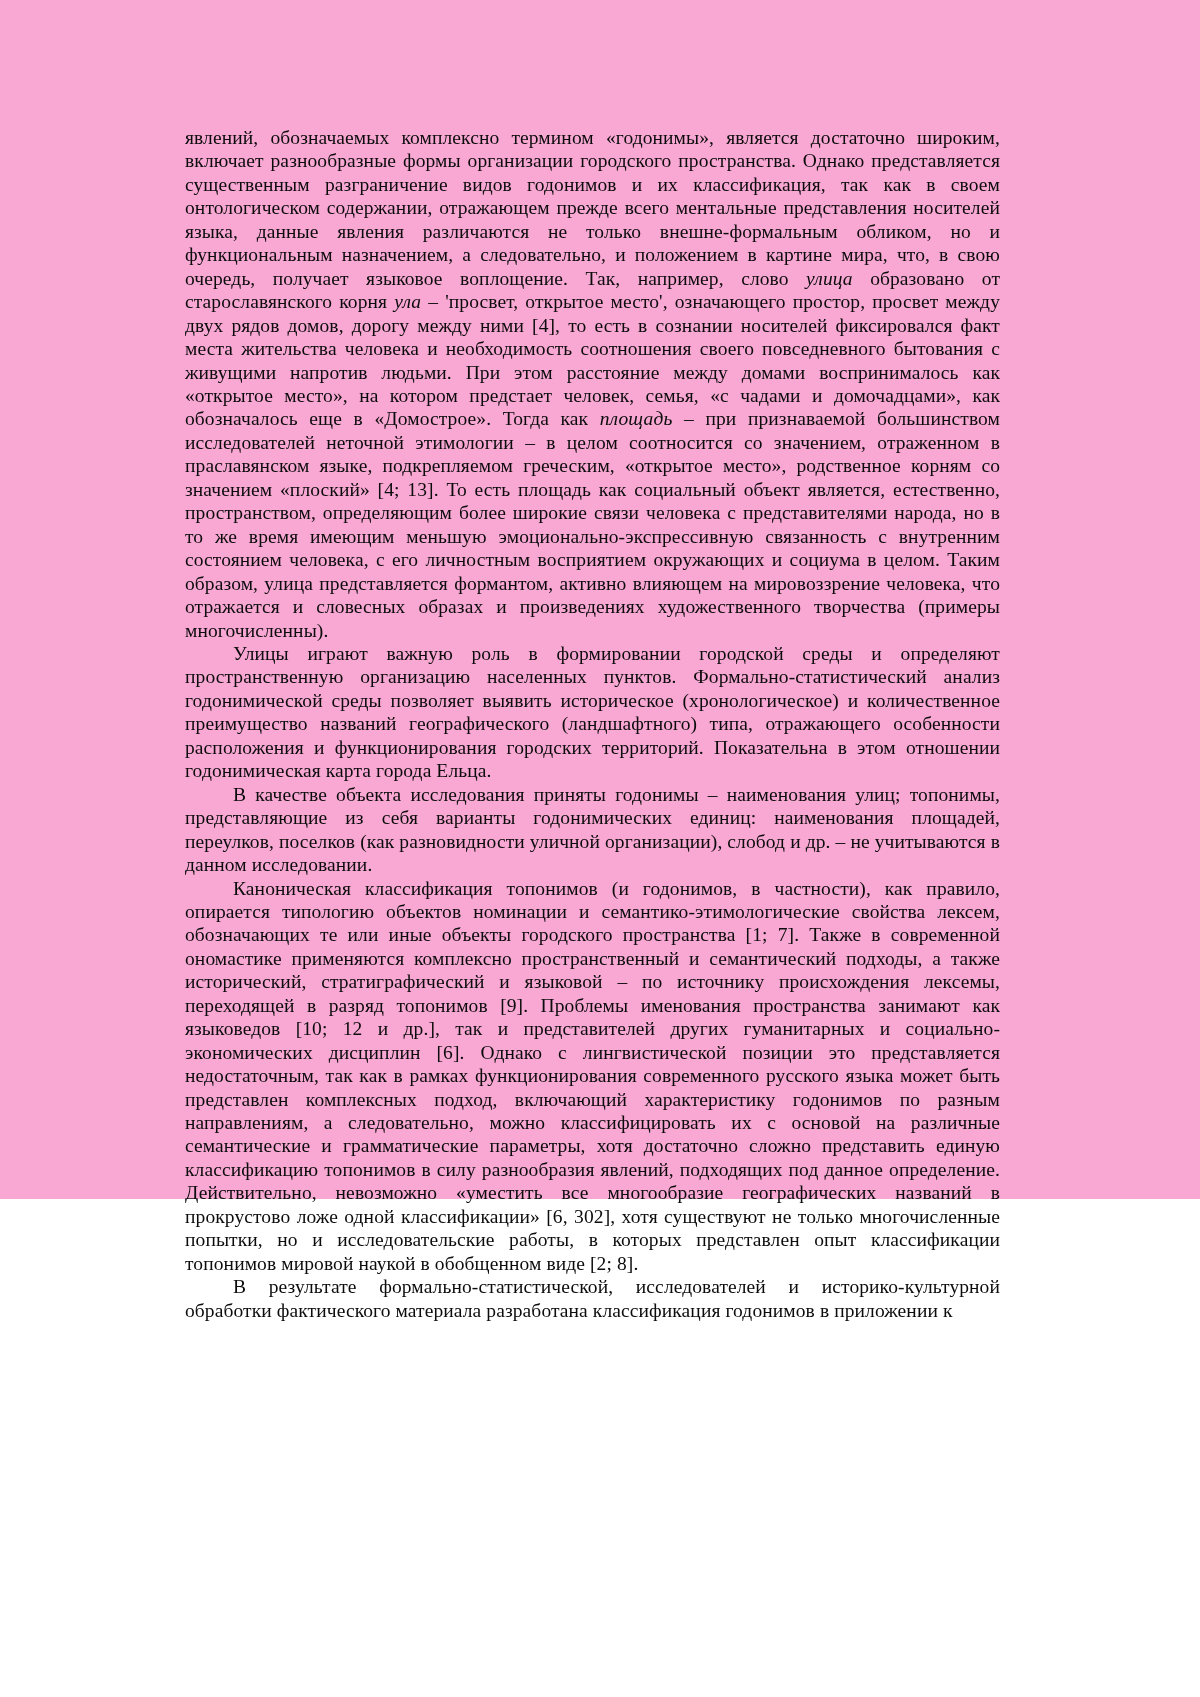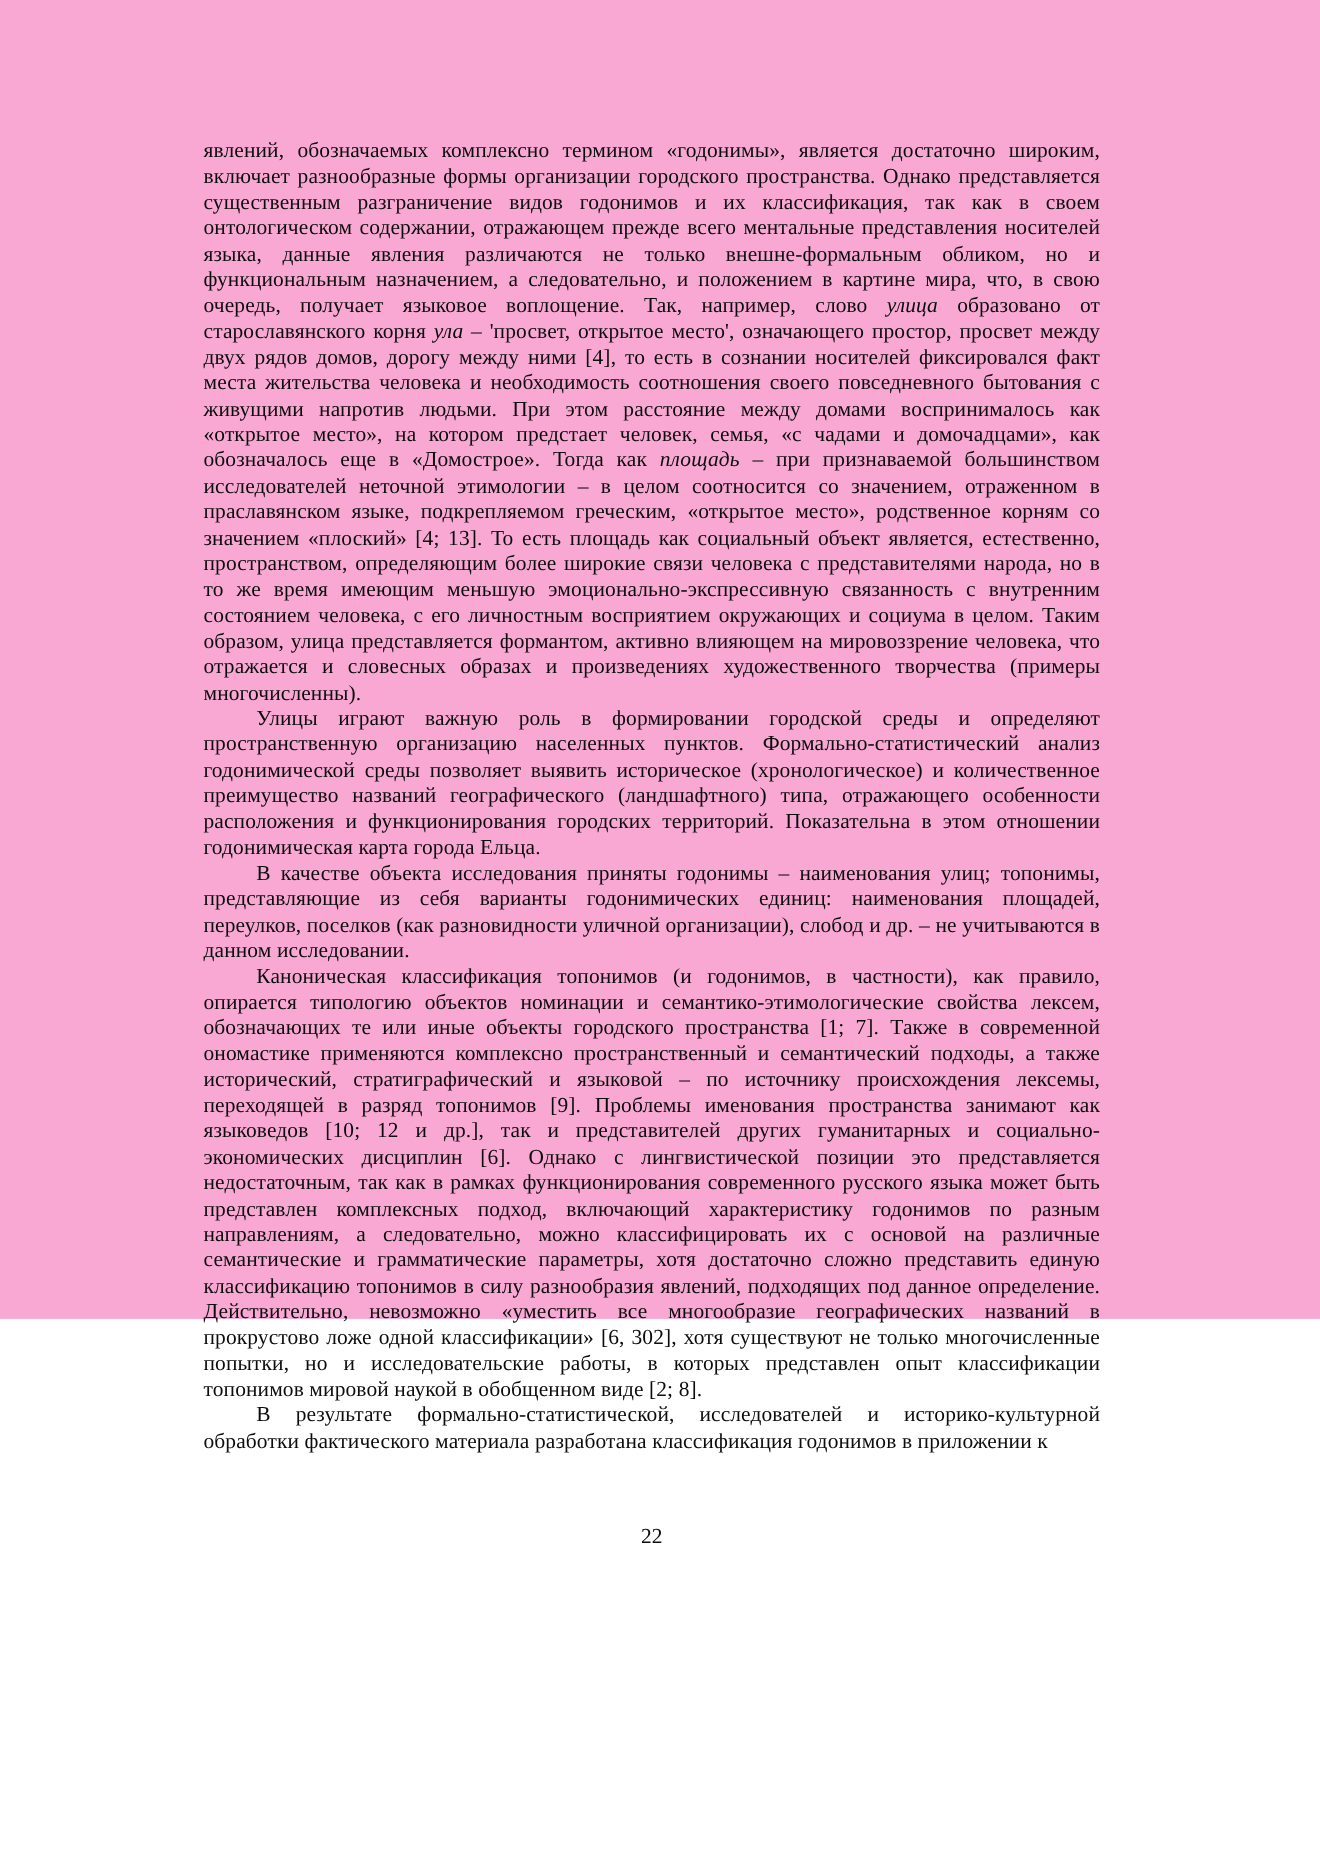--- a/index.html
+++ b/index.html
@@ -57,14 +57,13 @@
 <body>
 
 <div class="page">
   <main class="text-block">
       <p class="para"><span>явлений, обозначаемых комплексно термином «годонимы», является достаточно широким, включает разнообразные формы организации городского пространства. Однако представляется существенным разграничение видов годонимов и их классификация, так как в своем онтологическом содержании, отражающем прежде всего ментальные представления носителей языка, данные явления различаются не только внешне-формальным обликом, но и функциональным назначением, а следовательно, и положением в картине мира, что, в свою очередь, получает языковое воплощение. Так, например, слово </span><i>улица</i><span> образовано от старославянского корня </span><i>ула</i><span> – 'просвет, открытое место', означающего простор, просвет между двух рядов домов, дорогу между ними [4], то есть в сознании носителей фиксировался факт места жительства человека и необходимость соотношения своего повседневного бытования с живущими напротив людьми. При этом расстояние между домами воспринималось как «открытое место», на котором предстает человек, семья, «с чадами и домочадцами», как обозначалось еще в «Домострое». Тогда как </span><i>площадь</i><span> – при признаваемой большинством исследователей неточной этимологии – в целом соотносится со значением, отраженном в праславянском языке, подкрепляемом греческим, «открытое место», родственное корням со значением «плоский» [4; 13]. То есть площадь как социальный объект является, естественно, пространством, определяющим более широкие связи человека с представителями народа, но в то же время имеющим меньшую эмоционально-экспрессивную связанность с внутренним состоянием человека, с его личностным восприятием окружающих и социума в целом. Таким образом, улица представляется формантом, активно влияющем на мировоззрение человека, что отражается и словесных образах и произведениях художественного творчества (примеры многочисленны).</span></p>
       <p class="para indent"><span>Улицы играют важную роль в формировании городской среды и определяют пространственную организацию населенных пунктов. Формально-статистический анализ годонимической среды позволяет выявить историческое (хронологическое) и количественное преимущество названий географического (ландшафтного) типа, отражающего особенности расположения и функционирования городских территорий. Показательна в этом отношении годонимическая карта города Ельца.</span></p>
       <p class="para indent"><span>В качестве объекта исследования приняты годонимы – наименования улиц; топонимы, представляющие из себя варианты годонимических единиц: наименования площадей, переулков, поселков (как разновидности уличной организации), слобод и др. – не учитываются в данном исследовании.</span></p>
       <p class="para indent"><span>Каноническая классификация топонимов (и годонимов, в частности), как правило, опирается типологию объектов номинации и семантико-этимологические свойства лексем, обозначающих те или иные объекты городского пространства [1; 7]. Также в современной ономастике применяются комплексно пространственный и семантический подходы, а также исторический, стратиграфический и языковой – по источнику происхождения лексемы, переходящей в разряд топонимов [9]. Проблемы именования пространства занимают как языковедов [10; 12 и др.], так и представителей других гуманитарных и социально-экономических дисциплин [6]. Однако с лингвистической позиции это представляется недостаточным, так как в рамках функционирования современного русского языка может быть представлен комплексных подход, включающий характеристику годонимов по разным направлениям, а следовательно, можно классифицировать их с основой на различные семантические и грамматические параметры, хотя достаточно сложно представить единую классификацию топонимов в силу разнообразия явлений, подходящих под данное определение. Действительно, невозможно «уместить все многообразие географических названий в прокрустово ложе одной классификации» [6, 302], хотя существуют не только многочисленные попытки, но и исследовательские работы, в которых представлен опыт классификации топонимов мировой наукой в обобщенном виде [2; 8].</span></p>
       <p class="para indent"><span>В результате формально-статистической, исследователей и историко-культурной обработки фактического материала разработана классификация годонимов в приложении к</span></p>
     </main>
-  <div class="page-number">22</div>
 </div>
 
 </body></html>

